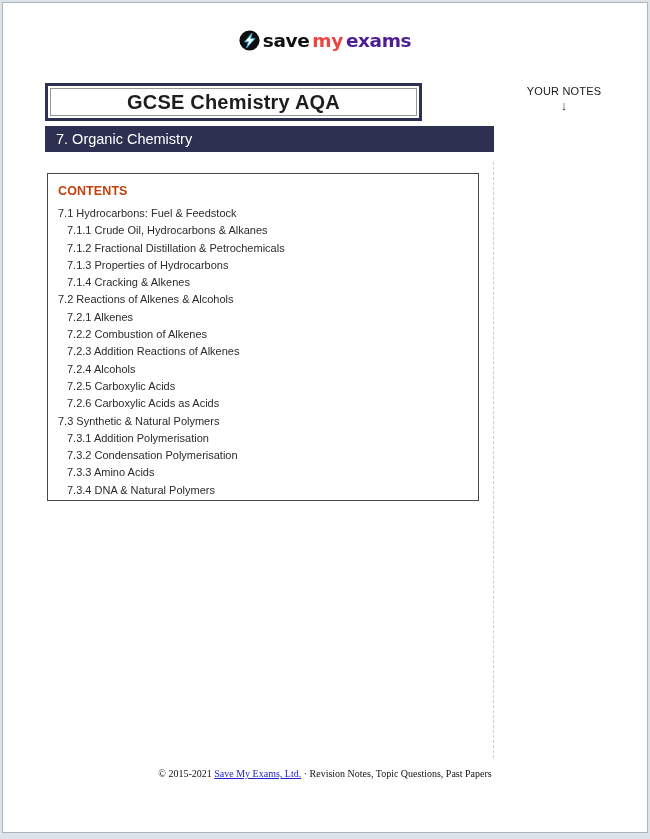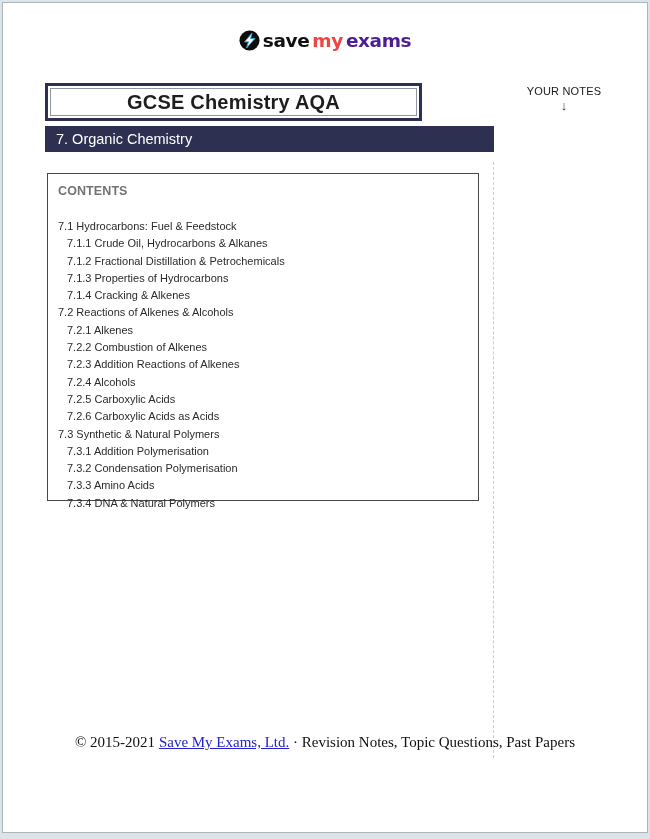--- a/index.html
+++ b/index.html
@@ -91,45 +91,45 @@
   
   .contents-box {
     position: absolute;
     left: 44px; top: 170px; width: 432px; height: 328px;
     border: 1.5px solid #474747;
     background: #ffffff;
     padding-top: 10px;
   }
   .contents-heading {
     padding-left: 10px;
-    font-size: 12.5px; font-weight: bold; color: #737373;
+    font-size: 12.5px; font-weight: bold; color: #c2410c;
     letter-spacing: 0.1px;
-    margin-bottom: 20px;
+    margin-bottom: 7px;
   }
   .toc-item {
     line-height: 17.3px;
     font-size: 11px; color: #2b2b2b;
     white-space: nowrap; overflow: hidden;
   }
   .toc-item.lvl1 { padding-left: 10px; }
   .toc-item.lvl2 { padding-left: 19px; }
 
   
   .footer-page {
     position: absolute;
     top: 765px; left: 0; right: 0;
     text-align: center;
     font-size: 10px; font-weight: bold; color: #111111;
   }
   .footer-copy {
     position: absolute;
-    top: 731px; left: 0; right: 0;
+    top: 765px; left: 0; right: 0;
     text-align: center;
     font-family: "Liberation Serif", serif;
-    font-size: 15px; color: #111111;
+    font-size: 10px; color: #111111;
   }
 </style>
 </head>
 <body>
 
 <div class="page">
 
   <div class="logo-row">
     <span class="logo-circle">
       <svg viewBox="0 0 24 24">

